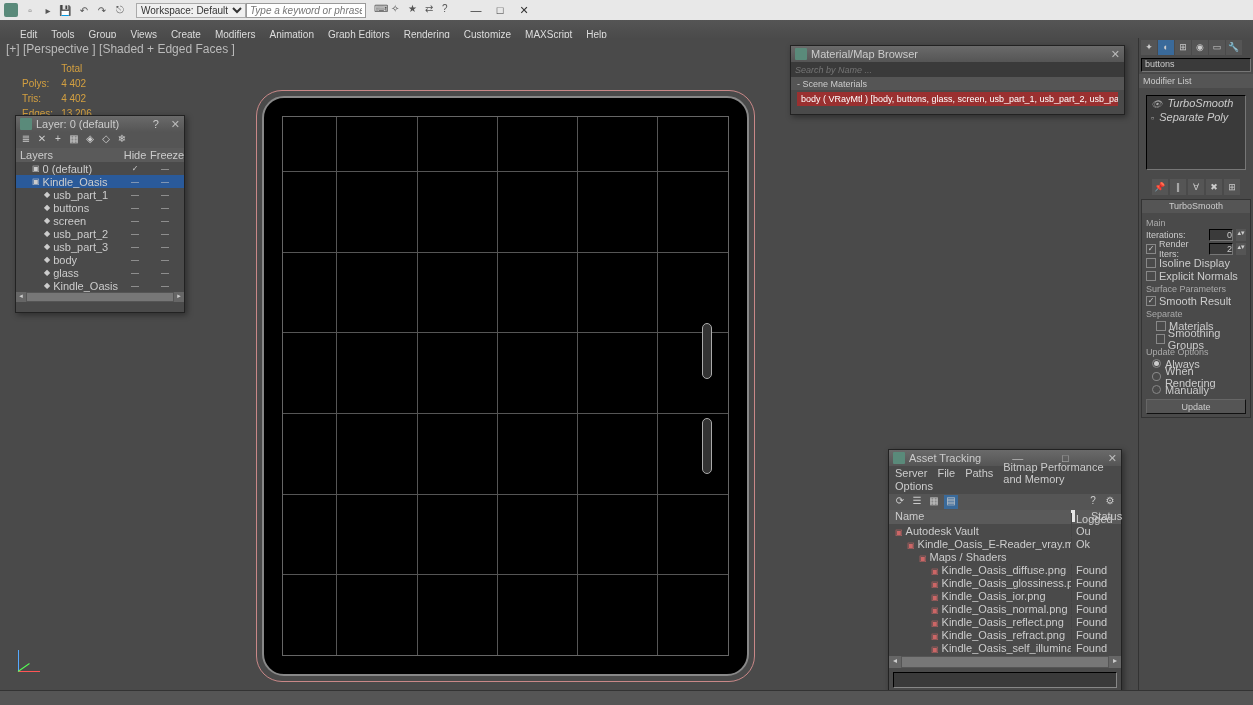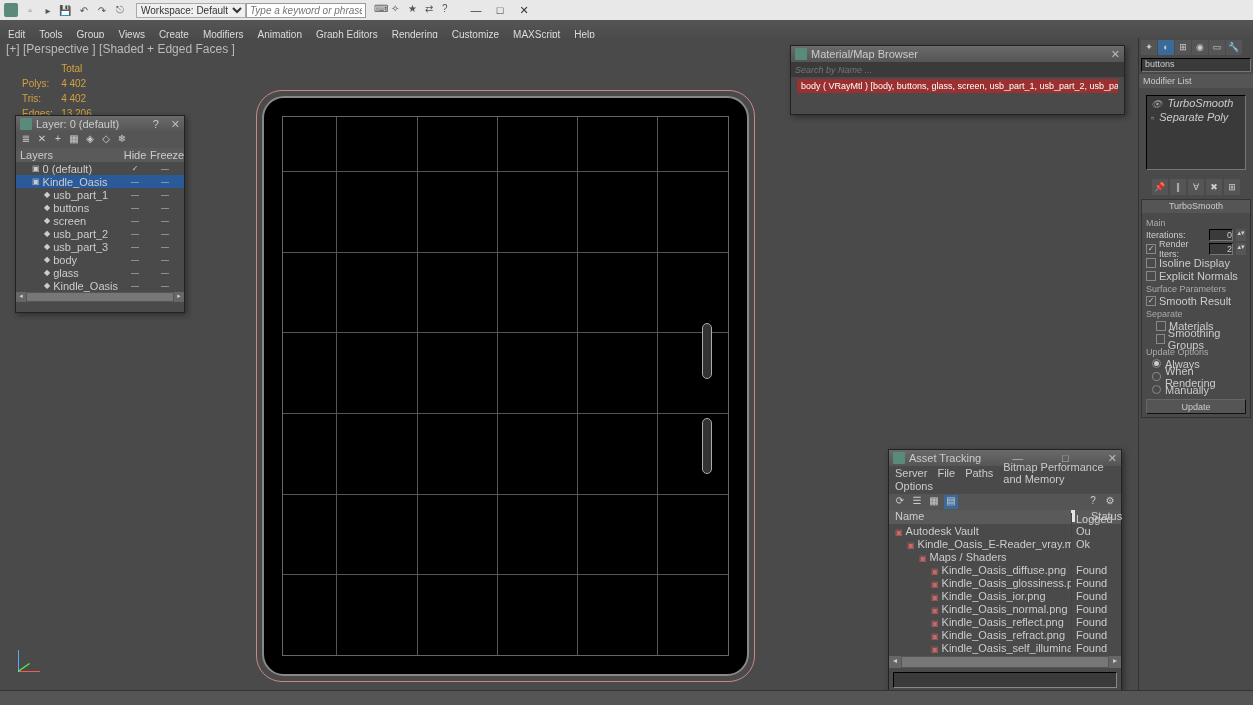--- a/index.html
+++ b/index.html
@@ -9,21 +9,21 @@
 .titlebar .qat{display:flex;gap:2px}
 .titlebar .qat span{width:16px;height:16px;display:inline-flex;align-items:center;justify-content:center;font-size:10px;color:#555}
 .titlebar .ws{margin-left:8px;font-size:10px;color:#333}
 .titlebar .ws select{font-size:10px;color:#333;background:#f0f0f0;border:1px solid #aaa}
 .titlebar .center{flex:1;text-align:center;color:#555;font-size:10px}
 .titlebar .search{width:120px;height:15px;font-size:10px;font-style:italic;color:#888;background:#fff;border:1px solid #999;padding:0 3px}
 .titlebar .right-icons{display:flex;gap:3px;margin:0 8px}
 .titlebar .right-icons span{width:14px;height:14px;font-size:10px;color:#555}
 .titlebar .winbtns{display:flex;gap:0}
 .titlebar .winbtns div{width:24px;height:16px;display:flex;align-items:center;justify-content:center;color:#333;font-size:11px}
-.menubar{height:30px;background:linear-gradient(#555,#444);display:flex;align-items:center;padding:0 8px;gap:14px;border-bottom:1px solid #333}
+.menubar{height:30px;background:linear-gradient(#555,#444);display:flex;align-items:center;padding:0 20px;gap:14px;border-bottom:1px solid #333}
 .menubar span{color:#ddd;font-size:10px;cursor:pointer}
 .viewport{position:absolute;top:38px;left:0;right:115px;bottom:15px;background:#4a4a4a;overflow:hidden}
 .viewport-label{position:absolute;top:4px;left:6px;color:#bbb;font-size:12px}
 .stats{position:absolute;top:22px;left:20px;color:#d4a040;font-size:10px;line-height:13px}
 .stats table td{color:#d4a040;padding:0 6px 0 0;font-size:10px}
 .kindle{position:absolute;top:58px;left:262px;width:487px;height:580px;border:2px solid #888;border-radius:22px;background:#000}
 .kindle::before{content:"";position:absolute;top:-8px;left:-8px;right:-8px;bottom:-8px;border:1px solid #c98888;border-radius:26px}
 .kindle-grid{position:absolute;inset:18px;border:1px solid #666}
 .kindle-grid .v{position:absolute;top:0;bottom:0;width:1px;background:#555}
 .kindle-grid .h{position:absolute;left:0;right:0;height:1px;background:#555}
@@ -295,20 +295,21 @@
   </div>
 </div>
 
 <div class="panel mat-panel">
   <div class="panel-title">
     <div class="icon"></div>
     <span>Material/Map Browser</span>
     <span class="close">✕</span>
   </div>
   <div class="mat-search"><input placeholder="Search by Name ..." style=""></div>
+  <div class="mat-section">- Scene Materials</div>
   <div class="mat-item">body ( VRayMtl ) [body, buttons, glass, screen, usb_part_1, usb_part_2, usb_part_3]</div>
 </div>
 
 <div class="panel asset-panel">
   <div class="panel-title">
     <div class="icon"></div>
     <span>Asset Tracking</span>
     <span class="close" style="margin-left:auto;margin-right:8px">—</span>
     <span class="close" style="margin-right:8px">□</span>
     <span class="close">✕</span>

